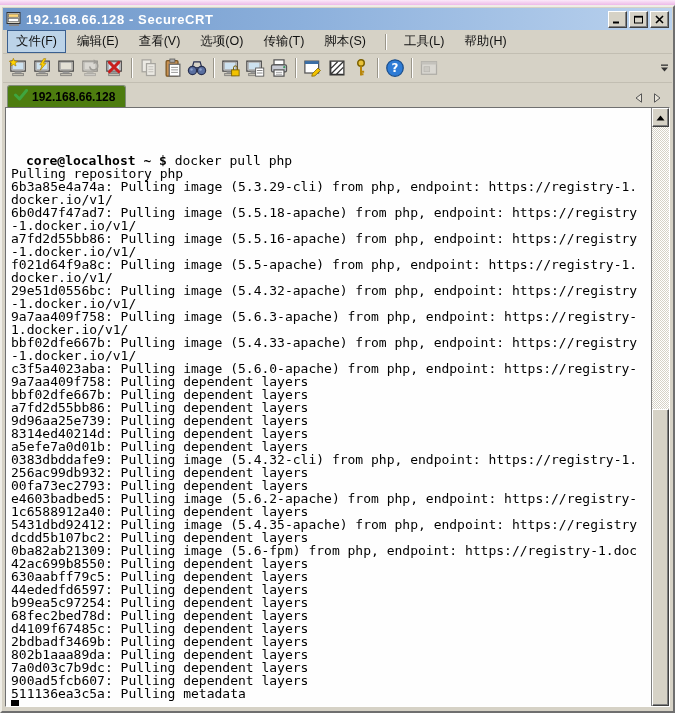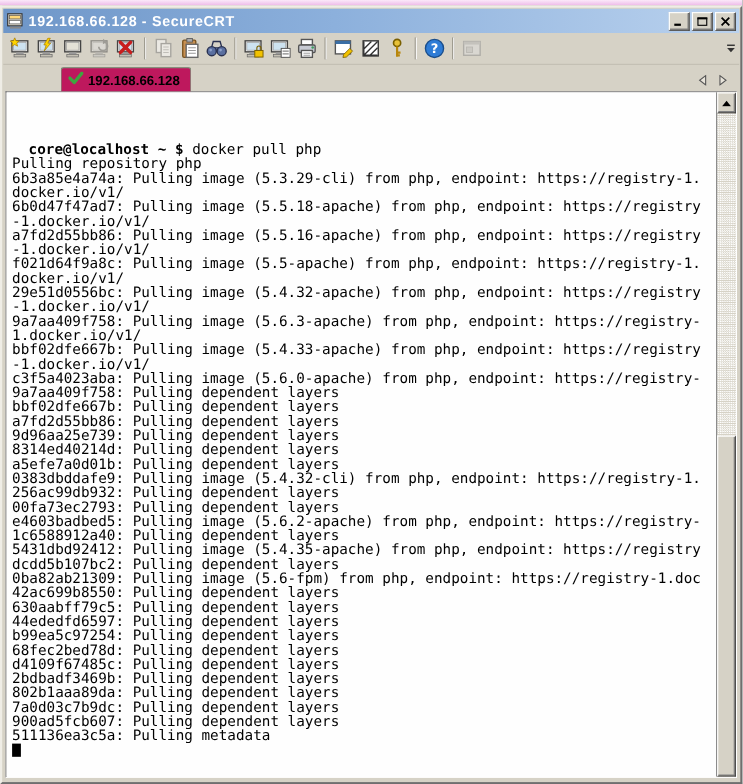--- a/index.html
+++ b/index.html
@@ -27,23 +27,23 @@
   
   .toolbar{height:28px;flex:0 0 28px;display:flex;align-items:center;padding:0 4px;
            border-bottom:1px solid #C2BEB2;position:relative;}
   .tbtn{width:22px;height:22px;display:flex;align-items:center;justify-content:center;margin:0 1px;}
   .tbtn.disabled{filter:grayscale(1) opacity(.5);}
   .tb-sep{width:1px;height:20px;background:#9A968A;border-right:1px solid #fff;margin:0 4px;}
   .tb-overflow{position:absolute;right:2px;top:8px;width:12px;height:12px;
                display:flex;align-items:center;justify-content:center;}
   
   .tabbar{height:24px;flex:0 0 24px;display:flex;align-items:flex-end;padding:0 4px;position:relative;}
-  .tab{display:flex;align-items:center;gap:4px;background:#be185d;
+  .tab{display:flex;align-items:center;gap:4px;background:#4d7c0f;
        border:1px solid #808C78;border-bottom:none;border-radius:3px 3px 0 0;
-       padding:3px 10px 3px 6px;font-size:12px;font-weight:bold;color:#000;margin-left:48px;}
+       padding:3px 10px 3px 6px;font-size:12px;font-weight:bold;color:#000;}
   .tab-arrows{position:absolute;right:10px;top:6px;display:flex;gap:10px;}
   .tab-arrow{width:9px;height:10px;}
   
   .terminal-wrap{flex:1;margin:0 2px;display:flex;min-height:0;
                  border-top:1px solid #707070;border-left:1px solid #707070;
                  border-right:1px solid #FFF;border-bottom:1px solid #FFF;background:#fff;}
   .term-text{flex:1;background:#FEFEFE;color:#000;overflow:hidden;
              font-family:"DejaVu Sans Mono","Liberation Mono",monospace;
              font-size:13px;line-height:13px;white-space:pre;
              padding:46px 0 0 5px;}
@@ -90,20 +90,31 @@
             <rect x="1" y="0.8" width="9" height="1.8" fill="#000"></rect>
           </svg>
       </span>
       <span class="winbtn">
         <svg width="11" height="9" viewBox="0 0 11 9">
             <path d="M2 1 L9 8 M9 1 L2 8" stroke="#000" stroke-width="1.6"></path>
           </svg>
       </span>
     </div>
 
+    <div class="menubar">
+        <span class="menu-item active">文件(F)</span>
+        <span class="menu-item">编辑(E)</span>
+        <span class="menu-item">查看(V)</span>
+        <span class="menu-item">选项(O)</span>
+        <span class="menu-item">传输(T)</span>
+        <span class="menu-item">脚本(S)</span>
+        <span class="menu-sep"></span>
+        <span class="menu-item">工具(L)</span>
+        <span class="menu-item">帮助(H)</span>
+      </div>
 
     <div class="toolbar">
       <span class="tb-overflow">
         <svg width="9" height="9" viewBox="0 0 9 9">
             <rect x="1" y="0.5" width="7" height="1.3" fill="#333"></rect>
             <path d="M1 3.6 L8 3.6 L4.5 7.6 Z" fill="#333"></path>
           </svg>
       </span>
     <span class="tbtn">
           <svg width="20" height="20" viewBox="0 0 16 16">

